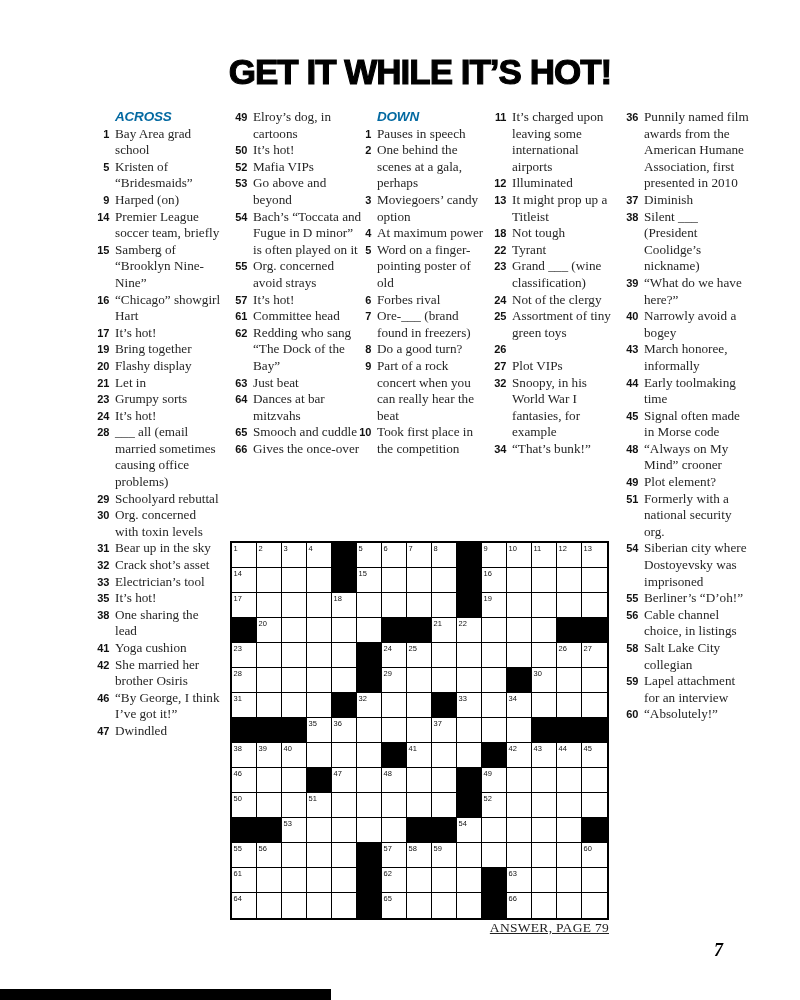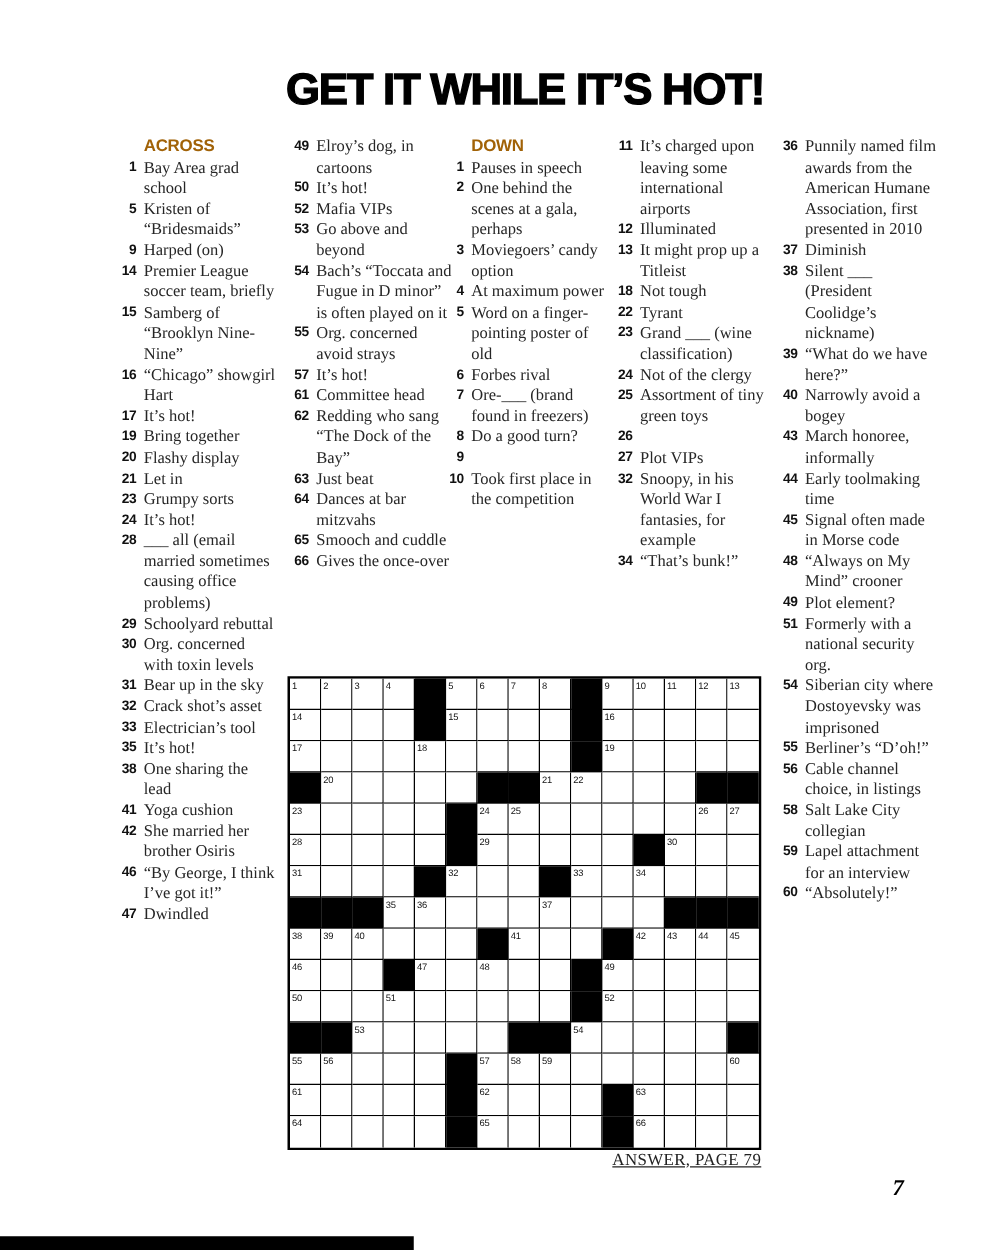--- a/index.html
+++ b/index.html
@@ -13,22 +13,23 @@
     letter-spacing:-1px; color:#000; -webkit-text-stroke:1.1px #000; white-space:nowrap;
   }
   .clue-col { position:absolute; top:109px; }
   #col1 { left:88px;  width:134px; --nw:21px; }
   #col2 { left:228px; width:134px; --nw:19px; }
   #col3 { left:356px; width:132px; --nw:15px; }
   #col4 { left:487px; width:124px; --nw:19px; }
   #col5 { left:618px; width:133px; --nw:20px; }
   .col-header {
     font-family:"Liberation Sans", sans-serif; font-weight:bold; font-size:13.5px;
-    line-height:16.6px; letter-spacing:-0.2px; color:#a16207;
+    line-height:16.6px; letter-spacing:-0.2px; color:#0369a1;
     margin-left:calc(var(--nw) + 6px);
+    font-style:italic;
   }
   .clue { display:flex; align-items:flex-start; }
   .cnum {
     flex:0 0 var(--nw); text-align:right; margin-right:6px;
     font-family:"Liberation Sans", sans-serif; font-weight:bold; font-size:11px;
     line-height:16.6px; letter-spacing:-0.3px; color:#111;
   }
   .ctext { flex:1; font-family:"Liberation Serif", serif; font-size:13.2px; line-height:16.6px; color:#262626; }
   #grid {
     position:absolute; left:230px; top:541px;
@@ -242,20 +243,21 @@
       <div class="clue">
         <span class="cnum">7</span>
         <span class="ctext">Ore-___ (brand found in freezers)</span>
       </div>
       <div class="clue">
         <span class="cnum">8</span>
         <span class="ctext">Do a good turn?</span>
       </div>
       <div class="clue">
         <span class="cnum">9</span>
+        <span class="ctext">Part of a rock concert when you can really hear the beat</span>
       </div>
       <div class="clue">
         <span class="cnum">10</span>
         <span class="ctext">Took first place in the competition</span>
       </div>
     </div>
   <div class="clue-col" id="col4">
       <div class="clue">
         <span class="cnum">11</span>
         <span class="ctext">It’s charged upon leaving some international airports</span>

